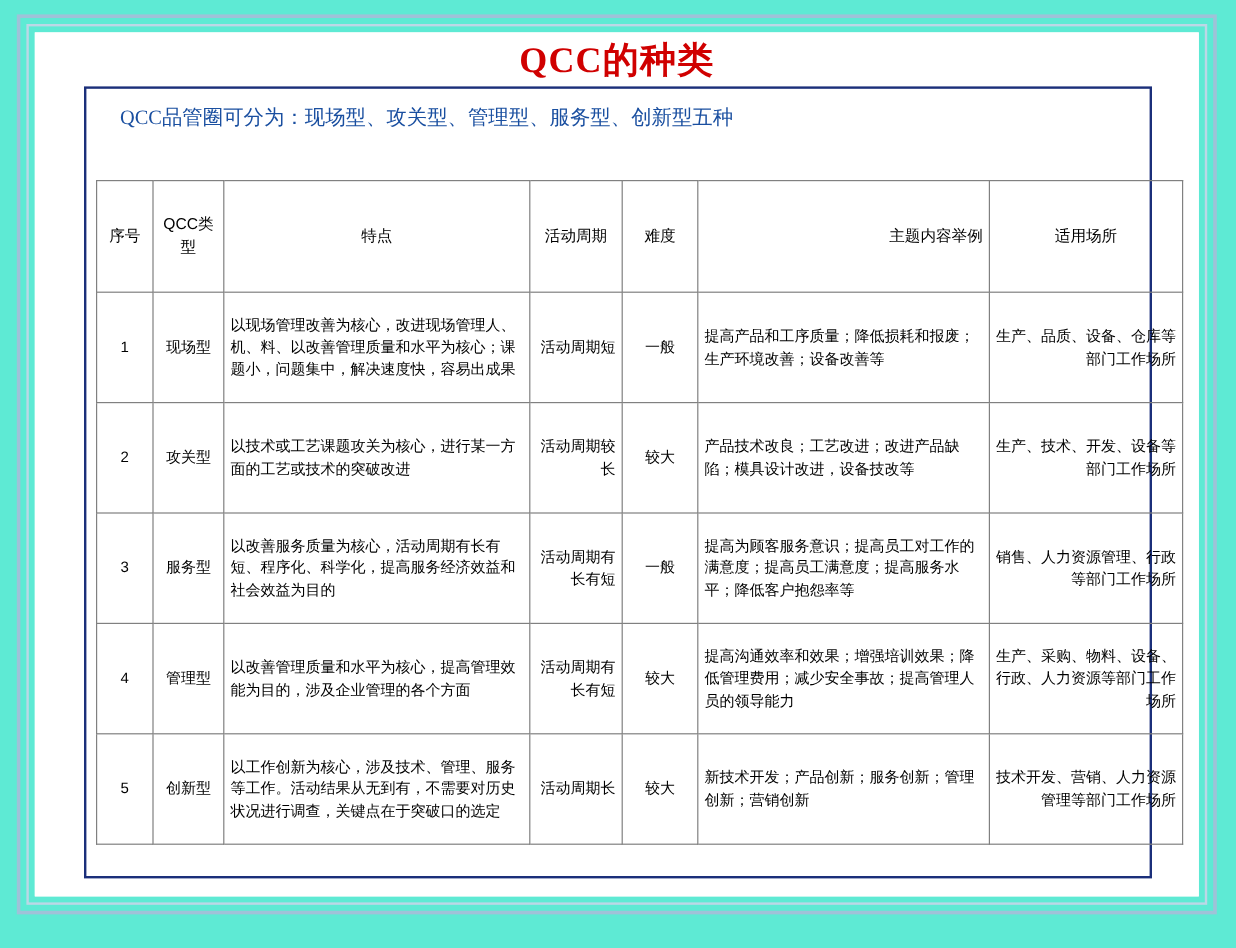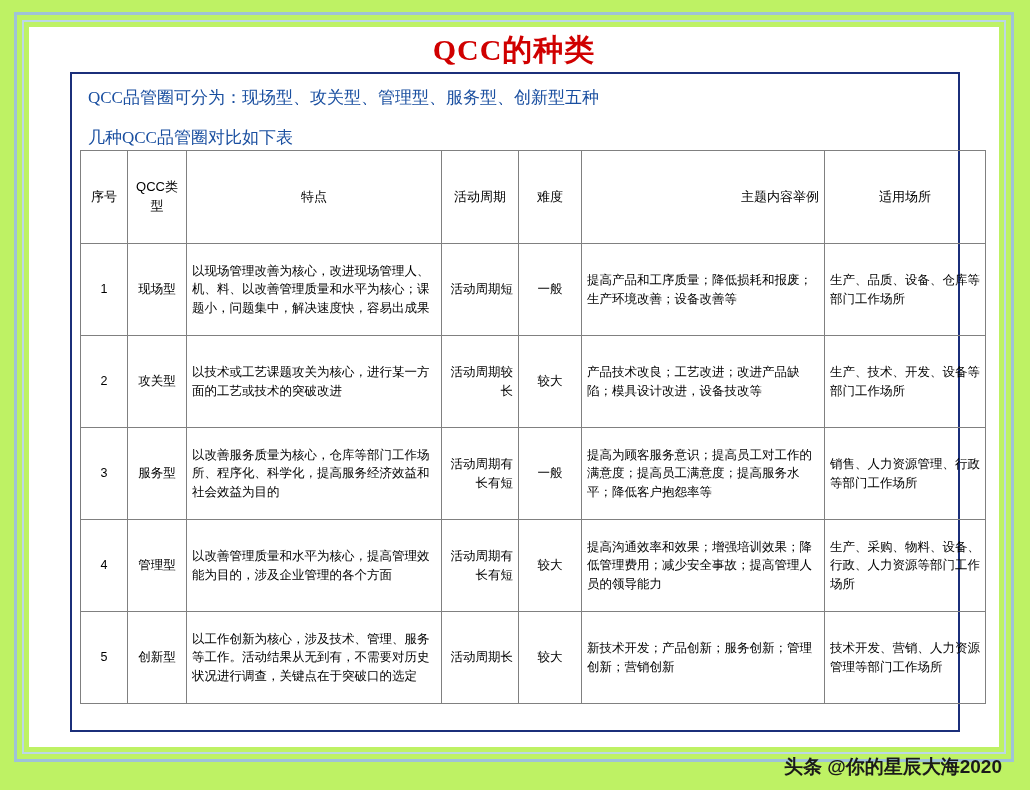--- a/index.html
+++ b/index.html
@@ -12,21 +12,21 @@
     height: 790px;
     font-family: "Liberation Sans", sans-serif;
     position: relative;
     overflow: hidden;
   }
   .slide {
     position: absolute;
     left: 0; top: 0;
     width: 1030px;
     height: 790px;
-    background: #bef264;
+    background: #5eead4;
     box-sizing: border-box;
   }
   
   .frame-outer {
     position: absolute;
     left: 14px; top: 12px;
     width: 1000px; height: 750px;
     border: 3px solid #9fc2d8;
     box-sizing: border-box;
   }
@@ -65,21 +65,21 @@
     top: 72px;
     width: 890px;
     height: 660px;
     border: 2px solid #1b2f7a;
     box-sizing: border-box;
     background: #ffffff;
   }
 
   .intro-line {
     position: absolute;
-    left: 16px;
+    left: 28px;
     top: 12px;
     font-size: 17px;
     color: #1a4fa0;
     font-family: "Liberation Serif", serif;
     white-space: nowrap;
   }
   .intro-line2 {
     position: absolute;
     left: 16px;
     top: 52px;
@@ -110,21 +110,21 @@
     text-align: center;
     height: 84px;
     font-size: 13px;
   }
   .c-no      { width: 36px;  text-align: center; margin-top: 15px; }
   .c-type    { width: 48px;  text-align: center; }
   .c-feat    { width: 244px; text-align: left; margin-top: 13px; }
   .c-cycle   { width: 66px;  text-align: right; }
   .c-diff    { width: 52px;  text-align: center; }
   .c-example { width: 232px; text-align: left; }
-  .c-place   { width: 150px; text-align: left; }
+  .c-place   { width: 150px; text-align: right; }
   .rowcell {
     height: 92px;
   }
   .watermark {
     position: absolute;
     right: 28px;
     bottom: 10px;
     font-size: 19px;
     color: #1a1a1a;
     font-family: "Liberation Sans", sans-serif;
@@ -138,21 +138,20 @@
 
   <div class="frame-outer"></div>
   <div class="frame-inner"></div>
   <div class="frame-white"></div>
 
   <div class="title">QCC的种类</div>
 
   <div class="content-box">
 
     <div class="intro-line">QCC品管圈可分为：现场型、攻关型、管理型、服务型、创新型五种</div>
-    <div class="intro-line2">几种QCC品管圈对比如下表</div>
 
     <table class="qcc">
       <thead>
         <tr>
           <td class="c-no">序号</td>
           <td class="c-type">QCC类型</td>
           <td class="c-feat" style="text-align:center">特点</td>
           <td class="c-cycle">活动周期</td>
           <td class="c-diff">难度</td>
           <td class="c-example" style="text-align:right">主题内容举例</td>
@@ -174,21 +173,21 @@
           <td class="c-type">攻关型</td>
           <td class="c-feat">以技术或工艺课题攻关为核心，进行某一方面的工艺或技术的突破改进</td>
           <td class="c-cycle">活动周期较长</td>
           <td class="c-diff">较大</td>
           <td class="c-example">产品技术改良；工艺改进；改进产品缺陷；模具设计改进，设备技改等</td>
           <td class="c-place">生产、技术、开发、设备等部门工作场所</td>
         </tr>
         <tr class="rowcell">
           <td class="c-no">3</td>
           <td class="c-type">服务型</td>
-          <td class="c-feat">以改善服务质量为核心，仓库等部门工作场所、程序化、科学化，提高服务经济效益和社会效益为目的</td>
+          <td class="c-feat">以改善服务质量为核心，活动周期有长有短、程序化、科学化，提高服务经济效益和社会效益为目的</td>
           <td class="c-cycle">活动周期有长有短</td>
           <td class="c-diff">一般</td>
           <td class="c-example">提高为顾客服务意识；提高员工对工作的满意度；提高员工满意度；提高服务水平；降低客户抱怨率等</td>
           <td class="c-place">销售、人力资源管理、行政等部门工作场所</td>
         </tr>
         <tr class="rowcell">
           <td class="c-no">4</td>
           <td class="c-type">管理型</td>
           <td class="c-feat">以改善管理质量和水平为核心，提高管理效能为目的，涉及企业管理的各个方面</td>
           <td class="c-cycle">活动周期有长有短</td>
@@ -203,15 +202,14 @@
           <td class="c-cycle">活动周期长</td>
           <td class="c-diff">较大</td>
           <td class="c-example">新技术开发；产品创新；服务创新；管理创新；营销创新</td>
           <td class="c-place">技术开发、营销、人力资源管理等部门工作场所</td>
         </tr>
       </tbody>
     </table>
 
   </div>
 
-  <div class="watermark">头条 @你的星辰大海2020</div>
 
 </div>
 
 </body></html>

